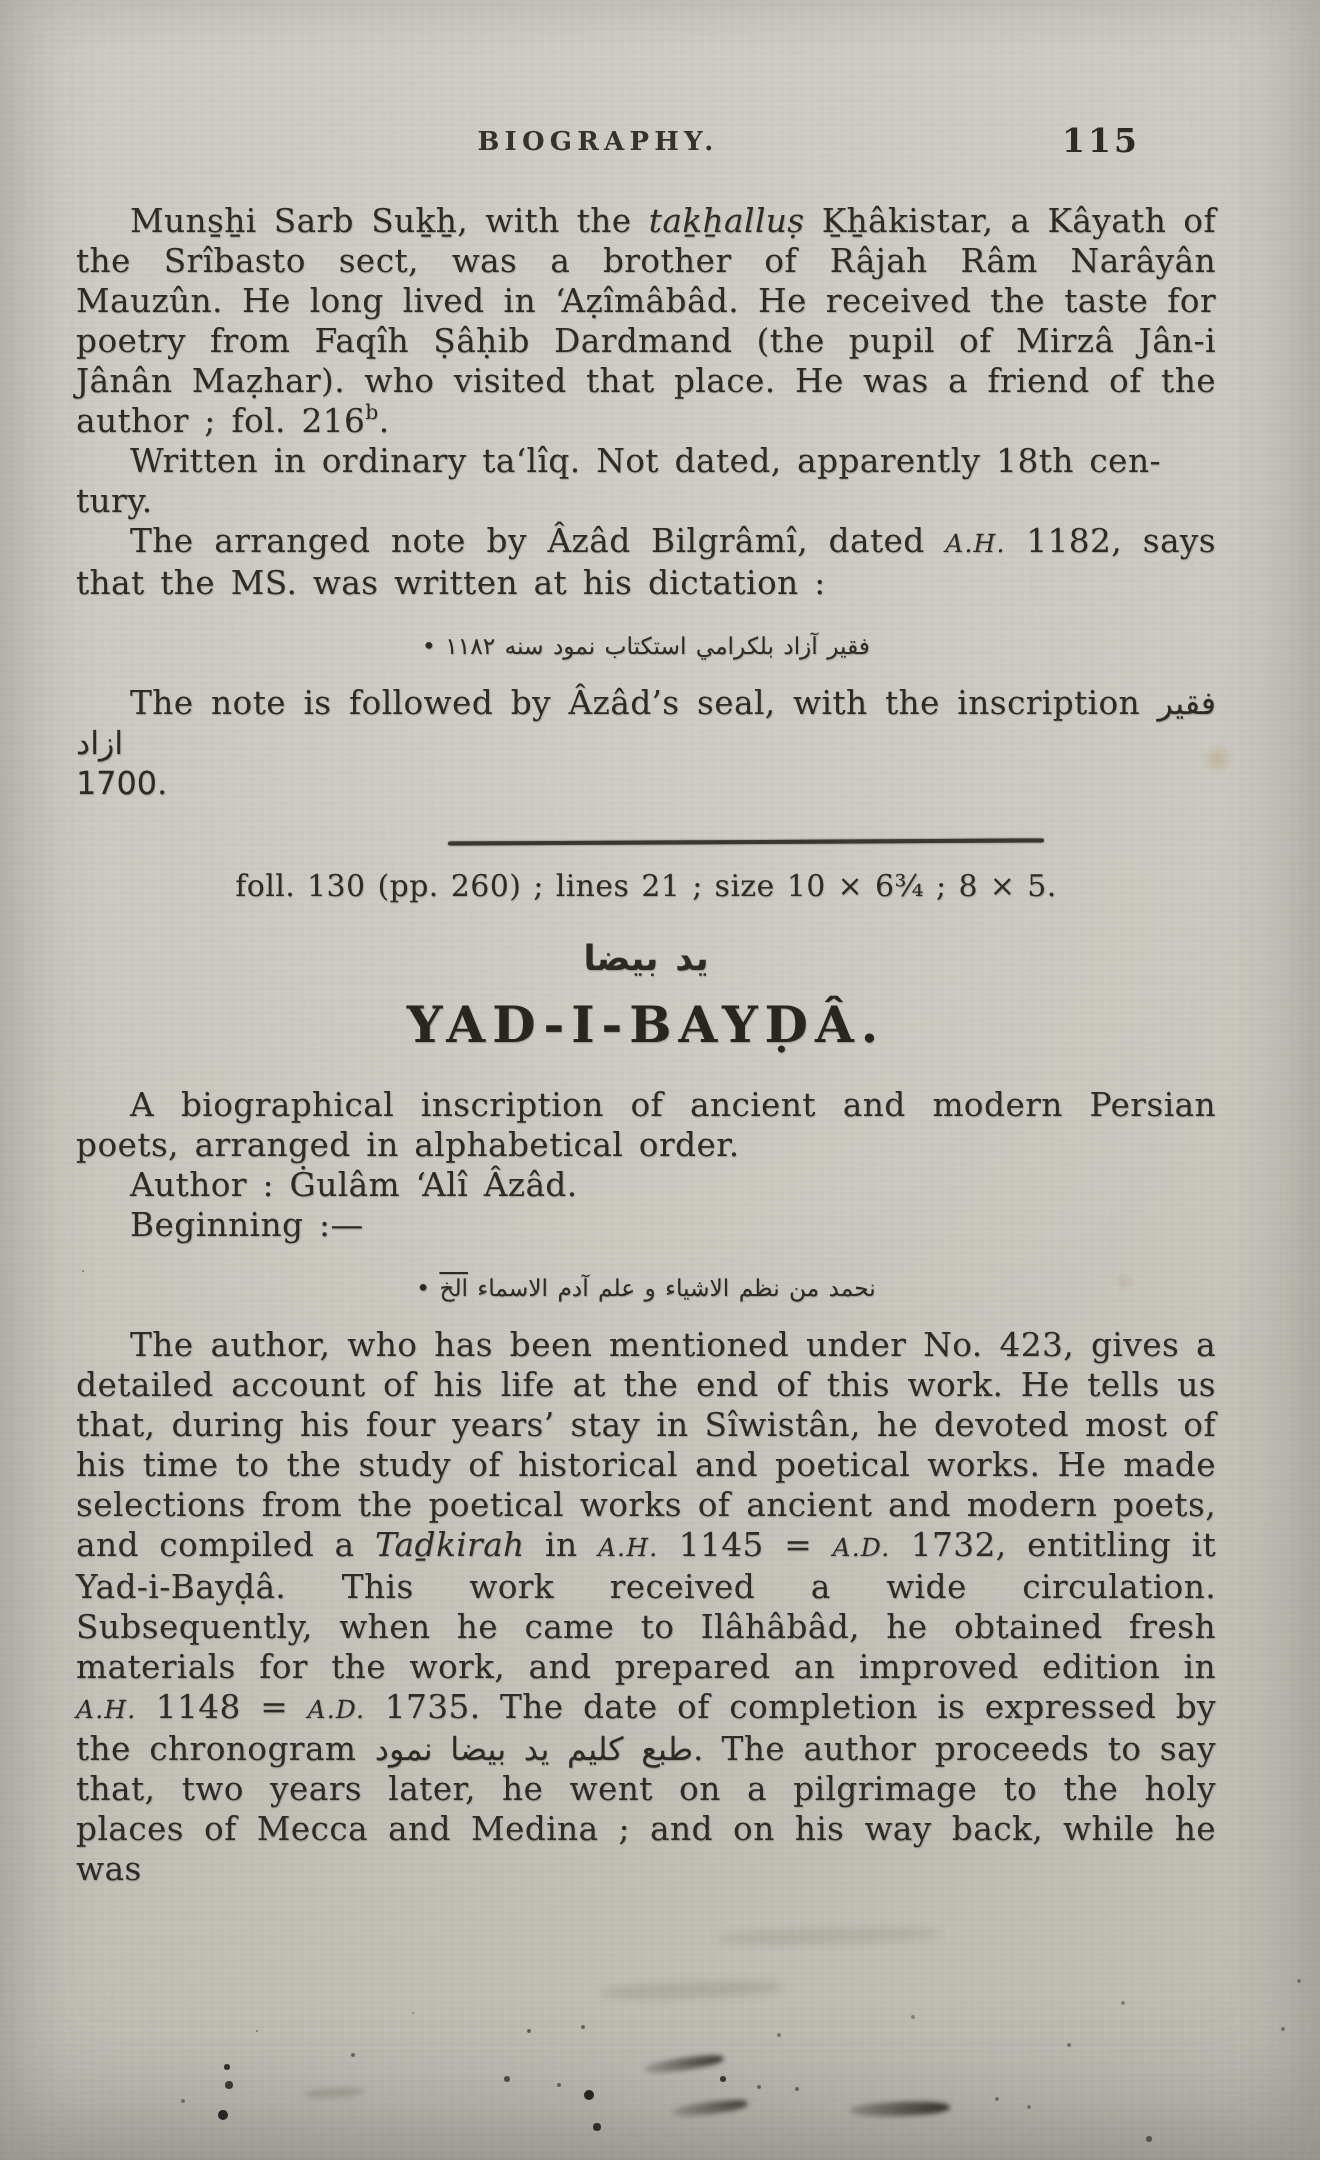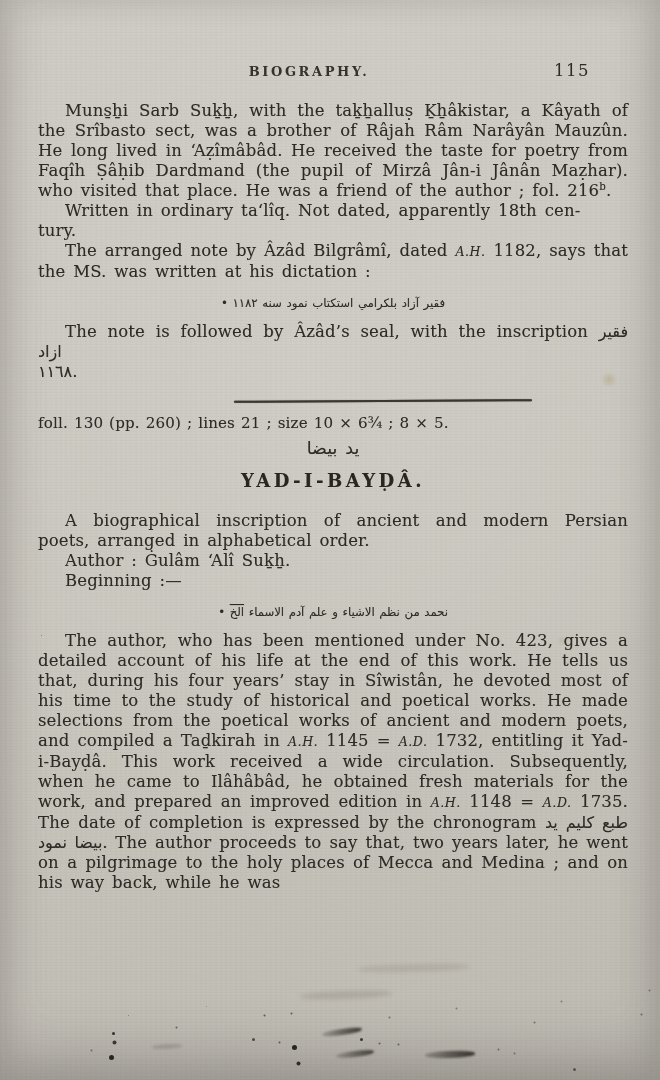--- a/index.html
+++ b/index.html
@@ -19,28 +19,28 @@
       repeating-linear-gradient(90deg, rgba(110,105,95,0.015) 0 2px, rgba(255,255,255,0.01) 2px 5px);
   }
   .vignette{
     position:absolute;inset:0;pointer-events:none;
     box-shadow:
       inset 0 -32px 48px rgba(70,65,58,.22),
       inset -14px 0 30px rgba(85,80,72,.11),
       inset 10px 0 26px rgba(85,80,72,.08),
       inset 0 12px 22px rgba(255,255,255,.05);
   }
-  .sheet{position:absolute;inset:0;padding:64px 32px 0 38px;box-sizing:border-box;}
+  .sheet{position:absolute;inset:0;padding:64px 52px 0 38px;box-sizing:border-box;}
 
   .header{position:relative;height:20px;}
   .header-title{
     display:block;text-align:center;transform:translateX(-24px);
     font-size:13px;font-weight:700;letter-spacing:2.6px;color:#35312b;
   }
-  .page-number{position:absolute;right:38px;top:-3px;font-size:16.5px;letter-spacing:1.5px;color:#2e2b26;}
+  .page-number{position:absolute;right:38px;top:-3px;font-size:16.5px;letter-spacing:1.5px;color:#2e2b26;font-weight:bold;}
 
   .text-block{
     margin-top:17px;
     font-size:16.4px;line-height:20px;
     word-spacing:2.4px;letter-spacing:0.2px;
     text-align:justify;
     text-shadow:0.3px 0.4px 0.6px rgba(46,43,38,0.3);
   }
   p{margin:0;}
   .para{text-indent:27px;}
@@ -49,30 +49,30 @@
     font-family:"DejaVu Sans","Liberation Sans",sans-serif;
     font-size:12px;line-height:24px;margin:9px 0 5px;word-spacing:1px;
   }
   .arabic-line + .para{margin-top:7px;}
   .divider{
     width:298px;height:2px;background:#3a3630;border-radius:1px;
     margin:18px auto 0;transform:translateX(50px) rotate(-0.3deg);
     box-shadow:0 0 1px rgba(58,54,48,.8);
   }
   .entry-number{text-align:center;text-indent:0;font-weight:700;font-size:18px;letter-spacing:1.8px;margin-top:26px;}
-  .collation{text-indent:0;font-size:15px;margin-top:11px;word-spacing:1px;}
+  .collation{text-align:center;text-indent:0;font-size:15px;margin-top:11px;word-spacing:1px;}
   .arabic-title{
     text-align:center;direction:rtl;text-indent:0;
     font-family:"DejaVu Sans","Liberation Sans",sans-serif;
-    font-size:18px;font-weight:400;margin-top:4px;line-height:22px;
+    font-size:18px;font-weight:700;margin-top:16px;line-height:22px;
   }
-  .main-title{text-align:center;text-indent:0;font-weight:700;font-size:18px;letter-spacing:3.5px;margin-top:7px;line-height:30px;color:#29261f;}
+  .main-title{text-align:center;text-indent:0;font-weight:700;font-size:25px;letter-spacing:3.5px;margin-top:7px;line-height:30px;color:#29261f;}
   .main-title + .para{margin-top:15px;}
 
-  span.i{}
+  span.i{font-style:italic;}
   span.sc{font-size:0.76em;letter-spacing:0.6px;font-style:italic;}
   span.sup{vertical-align:super;font-size:0.62em;line-height:0;}
   span.ar{font-family:"DejaVu Sans","Liberation Sans",sans-serif;font-size:0.97em;}
   span.ar-over{font-family:"DejaVu Sans","Liberation Sans",sans-serif;font-size:0.97em;text-decoration:overline;}
 
   
   .stain-foxing{
     position:absolute;left:600px;top:372px;width:18px;height:15px;border-radius:50%;
     background:radial-gradient(circle, rgba(164,140,82,.32), rgba(164,140,82,0) 70%);
   }
@@ -129,27 +129,27 @@
 <div class="sheet">
   <div class="header">
     <span class="header-title">BIOGRAPHY.</span>
     <span class="page-number">115</span>
   </div>
   <div class="text-block">
       <p class="para"><span>Muns̱ẖi Sarb Suḵẖ, with the </span><span class="i">taḵẖalluṣ</span><span> Ḵẖâkistar, a Kâyath of the Srîbasto sect, was a brother of Râjah Râm Narâyân Mauzûn. He long lived in ‘Aẓîmâbâd.  He received the taste for poetry from Faqîh Ṣâḥib Dardmand (the pupil of Mirzâ Jân-i Jânân Maẓhar). who visited that place.  He was a friend of the author ; fol. 216</span><span class="sup">b</span><span>.</span></p>
       <p class="para"><span>Written in ordinary ta‘lîq.  Not dated, apparently 18th cen-</span><br><span>tury.</span></p>
       <p class="para"><span>The arranged note by Âzâd Bilgrâmî, dated </span><span class="sc">A.H.</span><span> 1182, says that the MS. was written at his dictation :</span></p>
       <p class="arabic-line"><span class="ar">فقير آزاد بلكرامي استكتاب نمود سنه ١١٨٢ •</span></p>
-      <p class="para"><span>The note is followed by Âzâd’s seal, with the inscription </span><span class="ar">فقير ازاد</span><br><span class="ar">١١٦٨</span><span>.</span></p>
+      <p class="para"><span>The note is followed by Âzâd’s seal, with the inscription </span><span class="ar">فقير ازاد</span><br><span class="ar">1700</span><span>.</span></p>
       <div class="divider"></div>
       <p class="collation"><span>foll. 130 (pp. 260) ;  lines 21 ;  size 10 × 6¾ ;  8 × 5.</span></p>
       <p class="arabic-title"><span class="ar">يد بيضا</span></p>
       <p class="main-title"><span>YAD-I-BAYḌÂ.</span></p>
       <p class="para"><span>A biographical inscription of ancient and modern Persian poets, arranged in alphabetical order.</span></p>
-      <p class="para"><span>Author : Ġulâm ‘Alî Suḵẖ.</span></p>
+      <p class="para"><span>Author : Ġulâm ‘Alî Âzâd.</span></p>
       <p class="para"><span>Beginning :—</span></p>
       <p class="arabic-line"><span class="ar">نحمد من نظم الاشياء و علم آدم الاسماء </span><span class="ar-over">الخ</span><span class="ar"> •</span></p>
       <p class="para"><span>The author, who has been mentioned under No. 423, gives a detailed account of his life at the end of this work.  He tells us that, during his four years’ stay in Sîwistân, he devoted most of his time to the study of historical and poetical works.  He made selections from the poetical works of ancient and modern poets, and compiled a </span><span class="i">Taḏkirah</span><span> in </span><span class="sc">A.H.</span><span> 1145 = </span><span class="sc">A.D.</span><span> 1732, entitling it Yad-i-Bayḍâ.  This work received a wide circulation.  Subsequently, when he came to Ilâhâbâd, he obtained fresh materials for the work, and prepared an improved edition in </span><span class="sc">A.H.</span><span> 1148 = </span><span class="sc">A.D.</span><span> 1735.  The date of completion is expressed by the chronogram </span><span class="ar">طبع كليم يد بيضا نمود</span><span>.  The author proceeds to say that, two years later, he went on a pilgrimage to the holy places of Mecca and Medina ; and on his way back, while he was</span></p>
     </div>
 </div>
 
 <div class="stain-foxing"></div>
 <div class="stain-foxing-2"></div>
 <div class="specks"></div>
 <div class="streak s1"></div>

